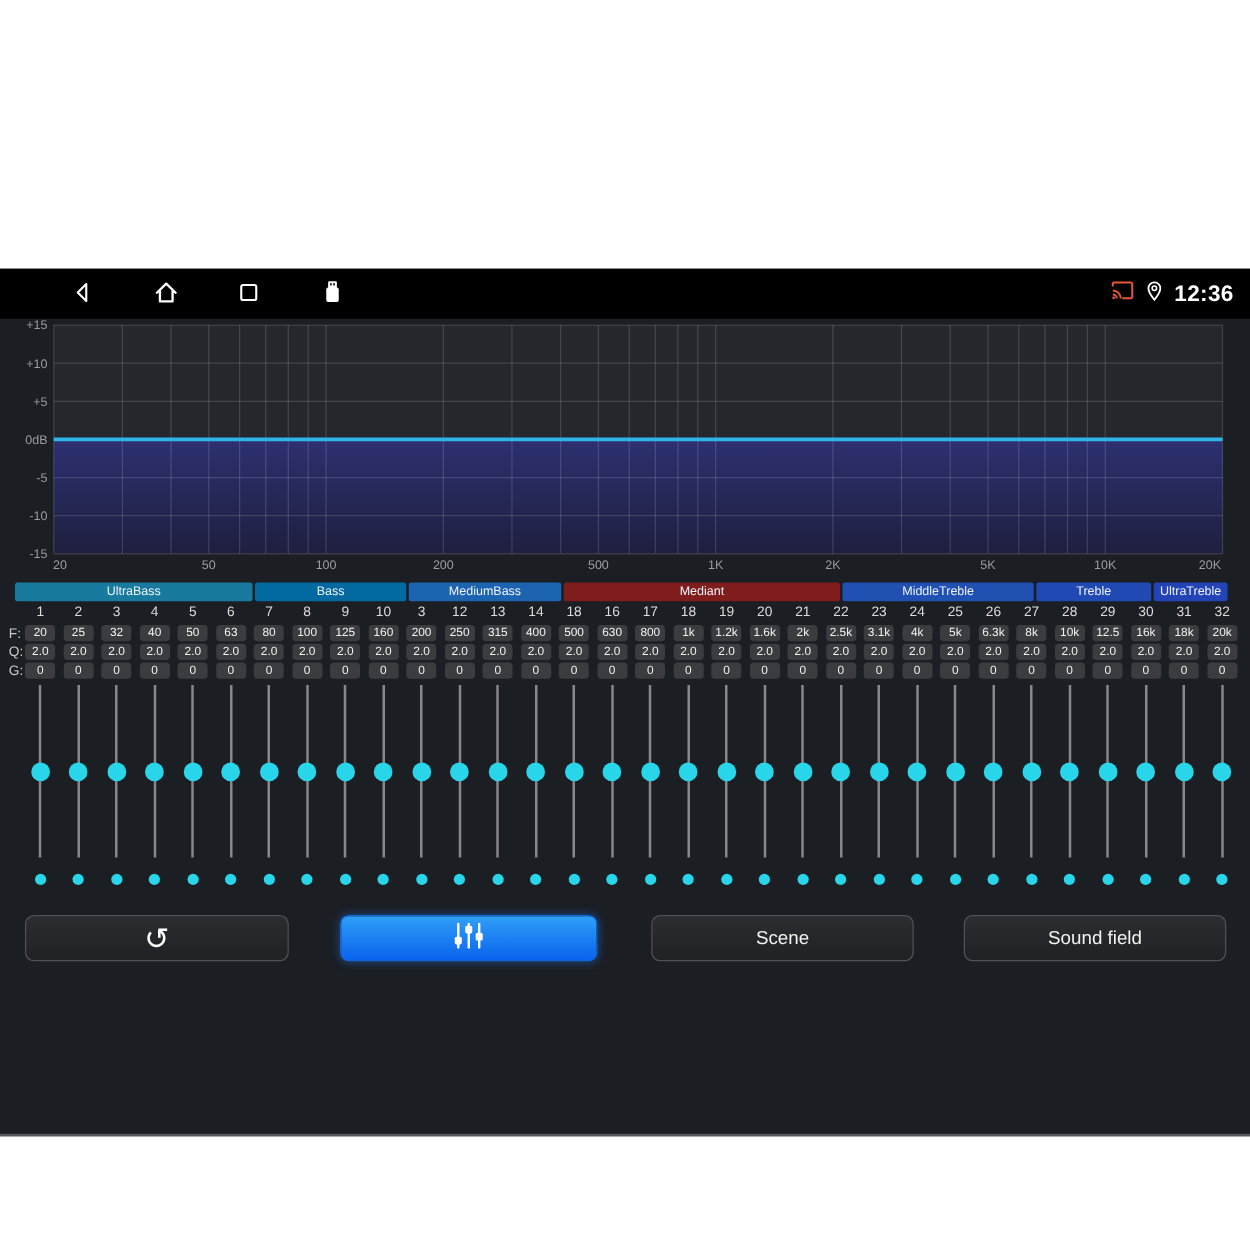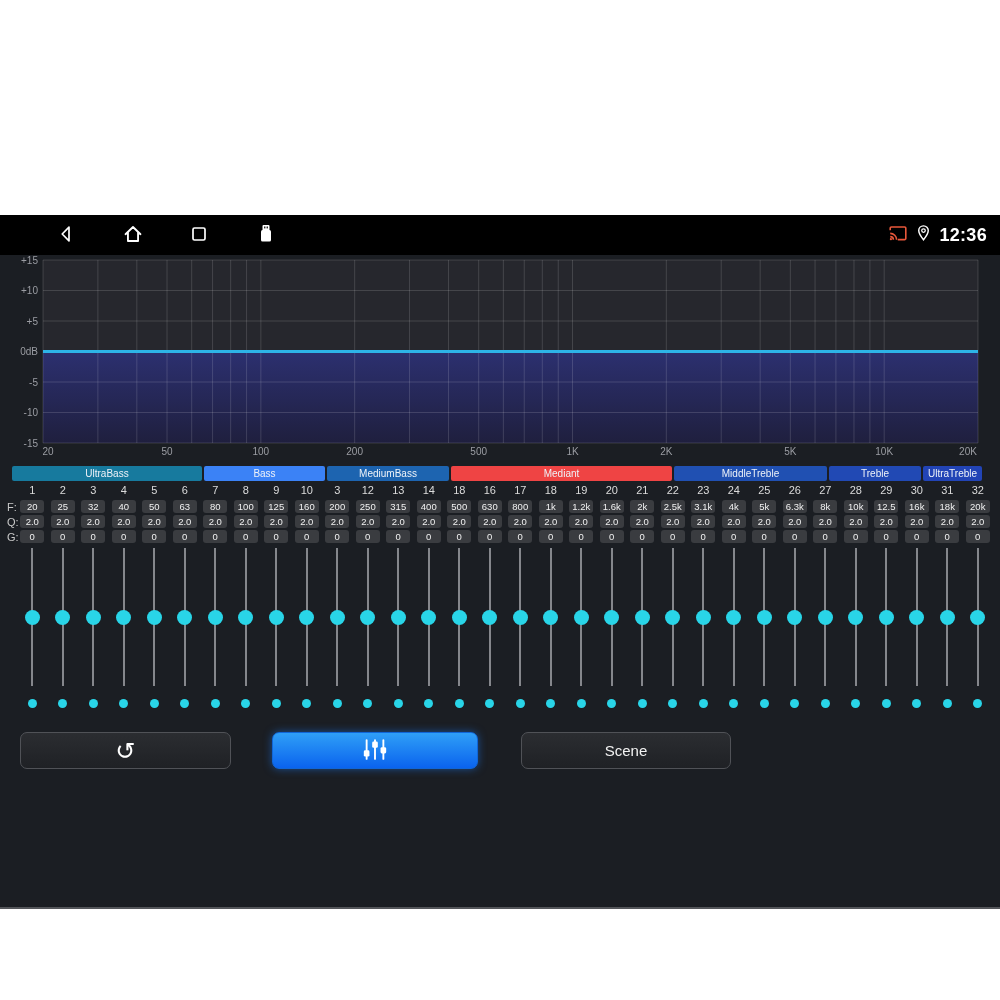--- a/index.html
+++ b/index.html
@@ -177,23 +177,23 @@
           <text x="572.5123180180592" y="200" text-anchor="middle">1K</text>
           <text x="666.3333333333334" y="200" text-anchor="middle">2K</text>
           <text x="790.3579693694518" y="200" text-anchor="middle">5K</text>
           <text x="884.1789846847258" y="200" text-anchor="middle">10K</text>
           <text x="968" y="200" text-anchor="middle">20K</text>
         </svg>
     </div>
 
     <div class="groups">
         <div class="group" style="flex-grow: 190; background: rgb(23, 122, 158);">UltraBass</div>
-        <div class="group" style="flex-grow: 121; background: #3b82f6;">Bass</div>
+        <div class="group" style="flex-grow: 121; background: #0369a1;">Bass</div>
         <div class="group" style="flex-grow: 122; background: rgb(29, 100, 176);">MediumBass</div>
-        <div class="group" style="flex-grow: 221; background: #ef4444;">Mediant</div>
+        <div class="group" style="flex-grow: 221; background: #7f1d1d;">Mediant</div>
         <div class="group" style="flex-grow: 153; background: rgb(32, 80, 178);">MiddleTreble</div>
         <div class="group" style="flex-grow: 92; background: rgb(33, 73, 180);">Treble</div>
         <div class="group" style="flex-grow: 59; background: rgb(34, 68, 182);">UltraTreble</div>
       </div>
 
     <div class="numbers">
         <span>1</span>
         <span>2</span>
         <span>3</span>
         <span>4</span>
@@ -515,16 +515,19 @@
               <rect x="2.3" y="11.8" width="5.4" height="6" rx="1.3"></rect>
               <rect x="10.3" y="3.4" width="5.4" height="6" rx="1.3"></rect>
               <rect x="18.3" y="8.8" width="5.4" height="6" rx="1.3"></rect>
             </g>
           </svg>
       </span>
     </button>
     <button class="btn" style="left:521px;width:210px">
       <span>Scene</span>
     </button>
+    <button class="btn" style="left:771px;width:210px">
+      <span>Sound field</span>
+    </button>
 
     <div class="bottom-line"></div>
   </div>
 </div>
 
 </body></html>

